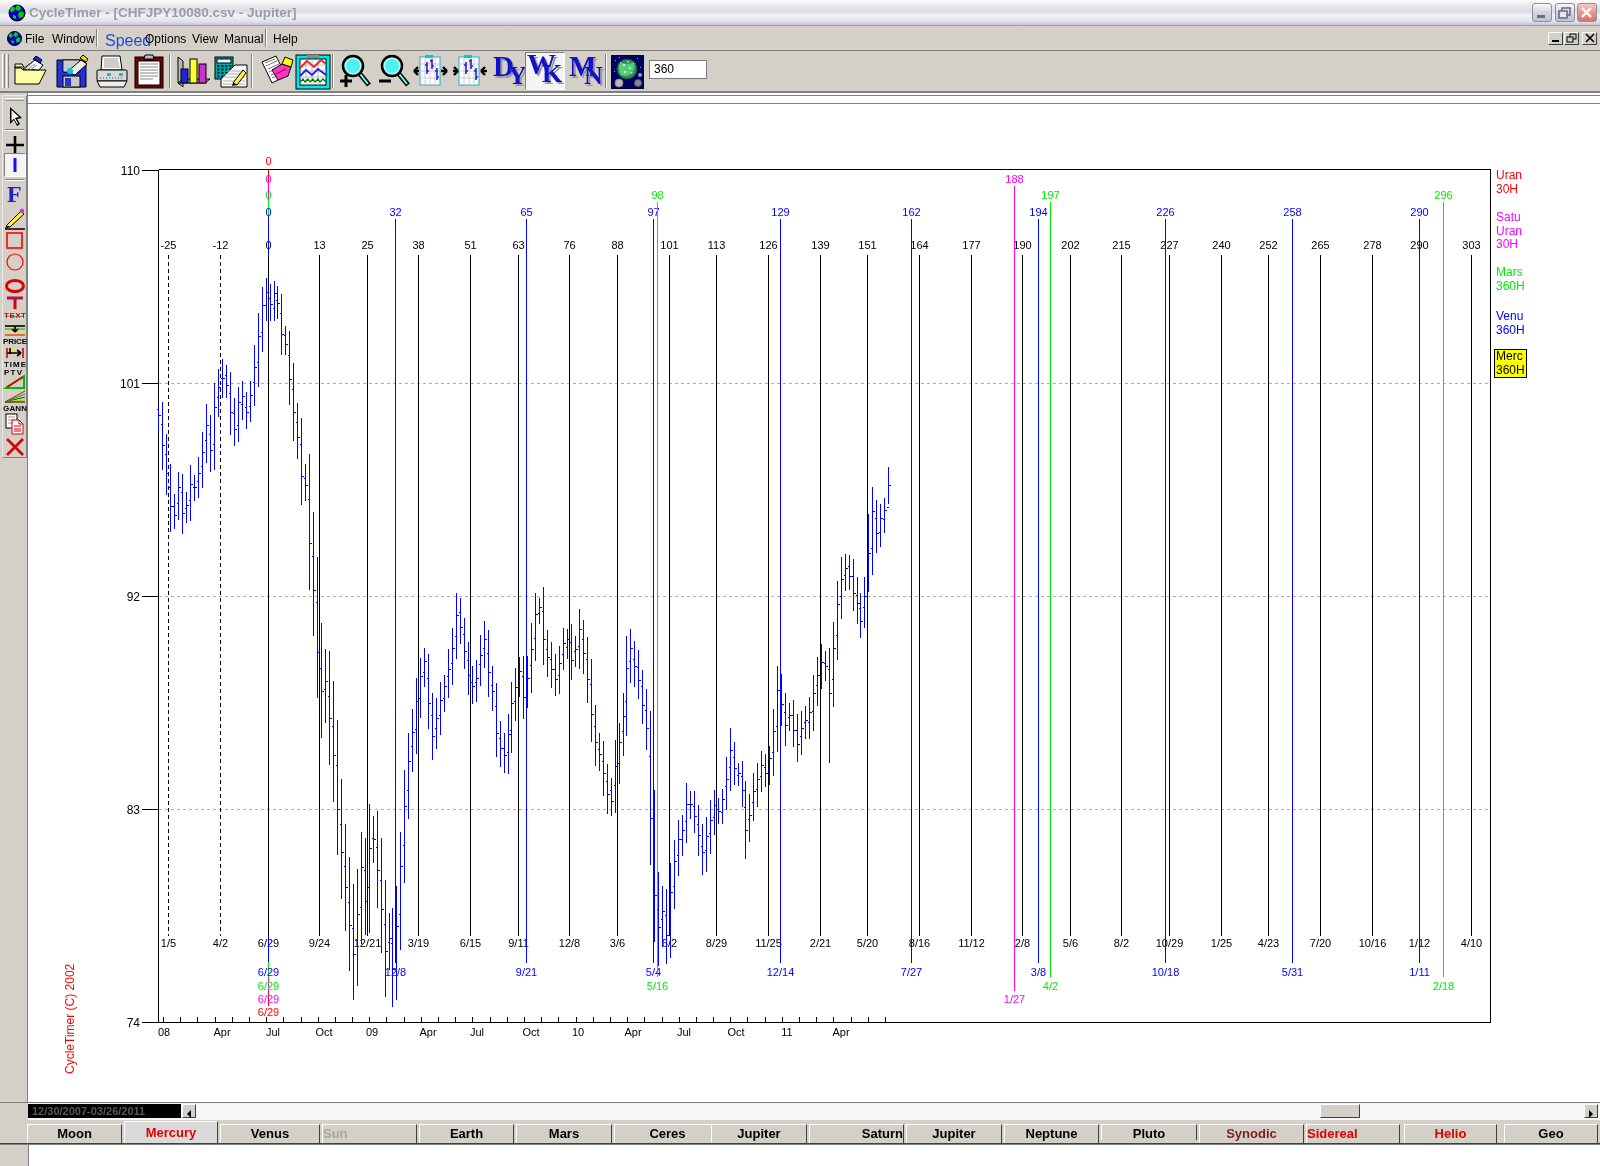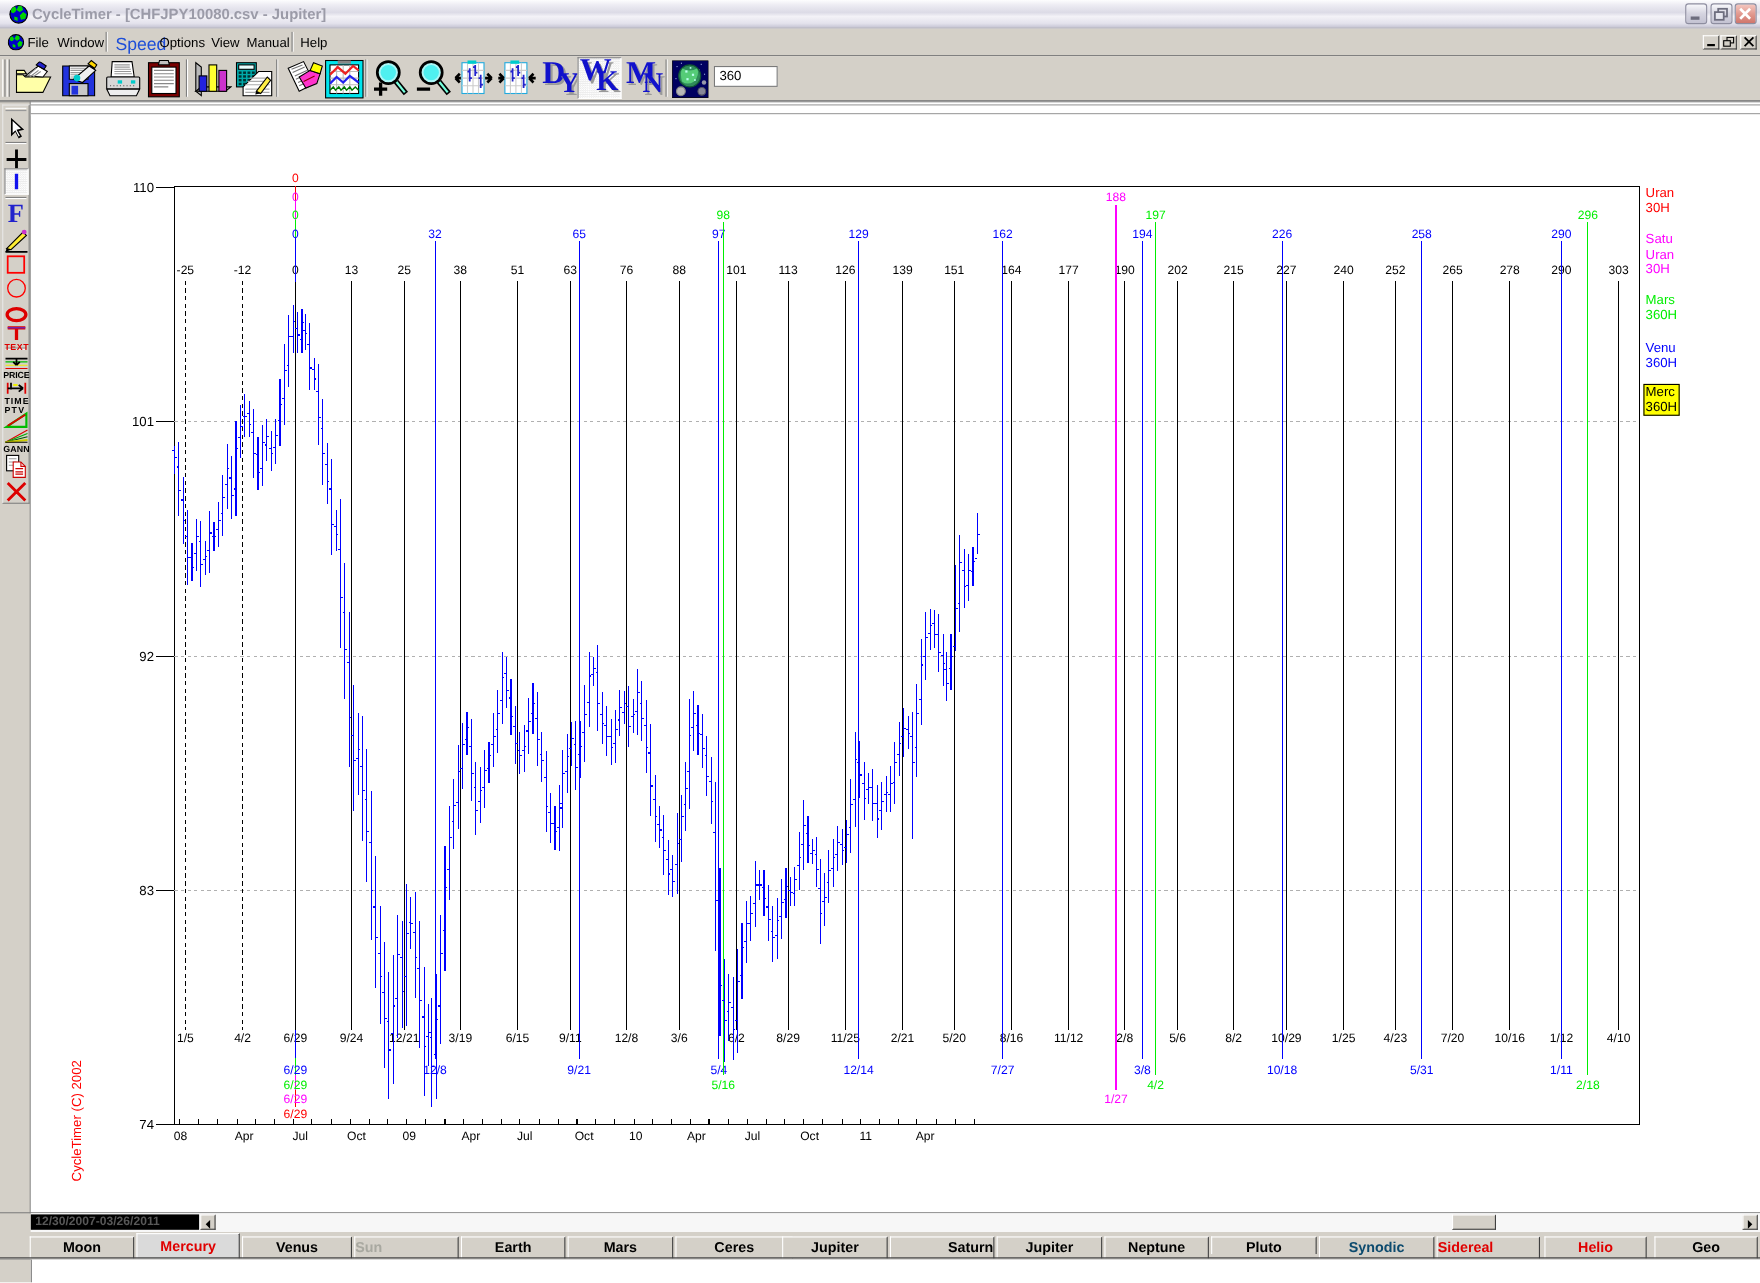--- a/index.html
+++ b/index.html
@@ -527,19 +527,19 @@
     <div class="abs" style="left:220px;top:4px;width:100px;height:20px;background:#d4d0c8;border-top:1px solid #fff;border-left:1px solid #fff;border-right:1px solid #404040;text-align:center;font-size:13px;font-weight:bold;color:#000;line-height:18px">Venus</div>
     <div class="abs" style="left:322px;top:4px;width:95px;height:20px;background:#d4d0c8;border-top:1px solid #fff;border-left:1px solid #fff;border-right:1px solid #404040;font-size:13px;font-weight:bold;color:#a8a8a0;line-height:18px">Sun</div>
     <div class="abs" style="left:419px;top:4px;width:95px;height:20px;background:#d4d0c8;border-top:1px solid #fff;border-left:1px solid #fff;border-right:1px solid #404040;text-align:center;font-size:13px;font-weight:bold;color:#000;line-height:18px">Earth</div>
     <div class="abs" style="left:516px;top:4px;width:96px;height:20px;background:#d4d0c8;border-top:1px solid #fff;border-left:1px solid #fff;border-right:1px solid #404040;text-align:center;font-size:13px;font-weight:bold;color:#000;line-height:18px">Mars</div>
     <div class="abs" style="left:614px;top:4px;width:107px;height:20px;background:#d4d0c8;border-top:1px solid #fff;border-left:1px solid #fff;border-right:1px solid #404040;text-align:center;font-size:13px;font-weight:bold;color:#000;line-height:18px">Ceres</div>
     <div class="abs" style="left:711px;top:4px;width:96px;height:20px;background:#d4d0c8;border-top:1px solid #fff;border-left:1px solid #fff;border-right:1px solid #404040;text-align:center;font-size:13px;font-weight:bold;color:#000;line-height:18px">Jupiter</div>
     <div class="abs" style="left:809px;top:4px;width:95px;height:20px;background:#d4d0c8;border-top:1px solid #fff;border-left:1px solid #fff;border-right:1px solid #404040;text-align:right;font-size:13px;font-weight:bold;color:#000;line-height:18px">Saturn</div>
     <div class="abs" style="left:906px;top:4px;width:96px;height:20px;background:#d4d0c8;border-top:1px solid #fff;border-left:1px solid #fff;border-right:1px solid #404040;text-align:center;font-size:13px;font-weight:bold;color:#000;line-height:18px">Jupiter</div>
     <div class="abs" style="left:1004px;top:4px;width:95px;height:20px;background:#d4d0c8;border-top:1px solid #fff;border-left:1px solid #fff;border-right:1px solid #404040;text-align:center;font-size:13px;font-weight:bold;color:#000;line-height:18px">Neptune</div>
     <div class="abs" style="left:1101px;top:4px;width:96px;height:16px;background:#d4d0c8;border-top:1px solid #fff;border-left:1px solid #fff;border-right:1px solid #404040;text-align:center;font-size:13px;font-weight:bold;color:#000;line-height:18px">Pluto</div>
-    <div class="abs" style="left:1199px;top:4px;width:105px;height:20px;background:#d4d0c8;border-top:1px solid #fff;border-left:1px solid #fff;border-right:1px solid #404040;text-align:center;font-size:13px;font-weight:bold;color:#0c4a6e;line-height:18px">Synodic</div>
+    <div class="abs" style="left:1199px;top:4px;width:105px;height:20px;background:#d4d0c8;border-top:1px solid #fff;border-left:1px solid #fff;border-right:1px solid #404040;text-align:center;font-size:13px;font-weight:bold;color:#7f1d1d;line-height:18px">Synodic</div>
     <div class="abs" style="left:1306px;top:4px;width:94px;height:20px;background:#d4d0c8;border-top:1px solid #fff;border-left:1px solid #fff;border-right:1px solid #404040;text-align:left;font-size:13px;font-weight:bold;color:#e00000;line-height:18px">Sidereal</div>
     <div class="abs" style="left:1404px;top:4px;width:93px;height:20px;background:#d4d0c8;border-top:1px solid #fff;border-left:1px solid #fff;border-right:1px solid #404040;text-align:center;font-size:13px;font-weight:bold;color:#e00000;line-height:18px">Helio</div>
     <div class="abs" style="left:1504px;top:4px;width:94px;height:20px;background:#d4d0c8;border-top:1px solid #fff;border-left:1px solid #fff;border-right:1px solid #404040;text-align:center;font-size:13px;font-weight:bold;color:#000;line-height:18px">Geo</div>
     <div class="abs" style="left:0;top:23px;width:1600px;height:1px;background:#404040"></div>
     <div class="abs" style="left:0;top:24px;width:1600px;height:1px;background:#808080"></div>
   </div>
 <div class="abs" style="left:28px;top:1145px;width:1572px;height:21px;background:#fff;border-left:1px solid #808080"></div>
 </body></html>

